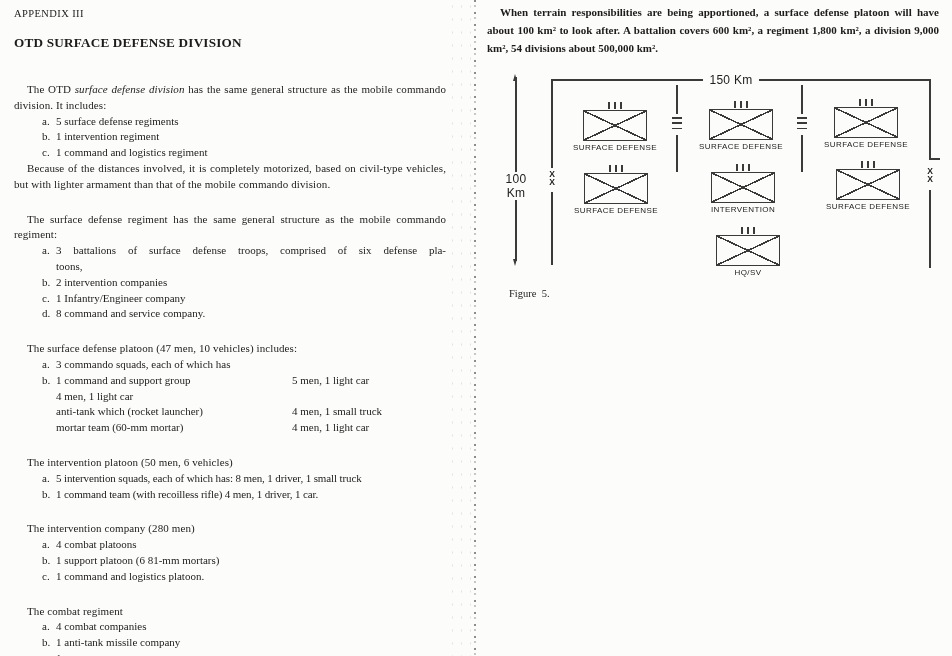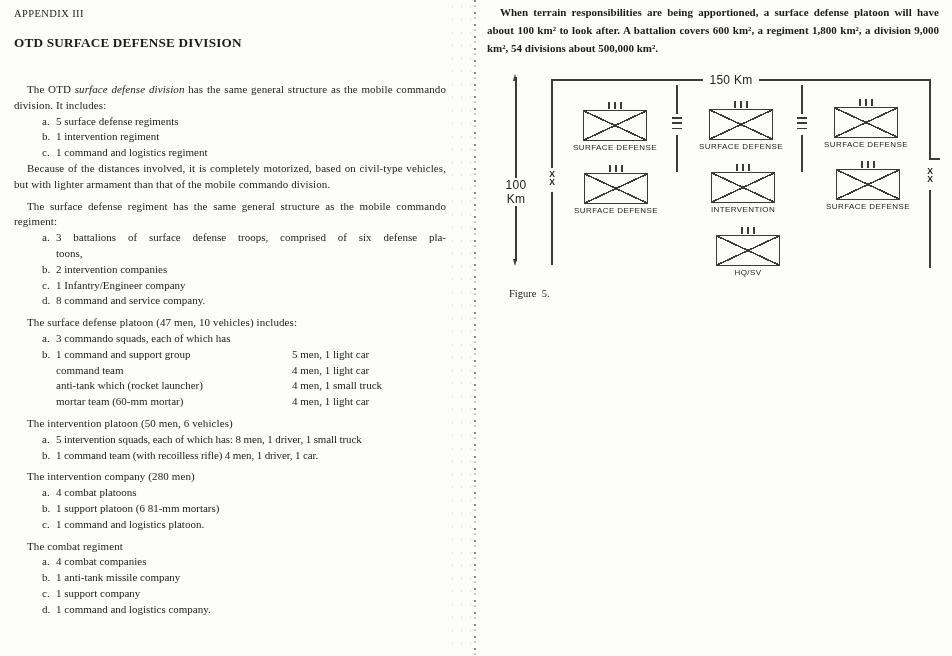--- a/index.html
+++ b/index.html
@@ -24,21 +24,21 @@
   }
   
   .col-left  { position:absolute; left:14px;  top:8px; width:432px; }
   .col-right { position:absolute; left:487px; top:3px; width:452px; }
   .hdr  { font-size:10.5px; letter-spacing:.4px; }
   .doc-title { font-size:13.2px; font-weight:bold; letter-spacing:.2px; margin-top:16px; }
   .body { font-size:11px; line-height:15.8px; text-align:justify; letter-spacing:.1px; }
   .rbody{ font-size:11px; line-height:18px; text-align:justify; letter-spacing:0;font-weight:bold; }
   .ind  { text-indent:13px; }
   .first { margin-top:31px; }
-  .sect { margin-top:6px; }
+  .sect { margin-top:19px; }
   .list { padding-left:28px; }
   .li   { display:flex; font-size:11px; line-height:15.8px; }
   .li .m{ width:14px; flex:none; }
   .li .t{ flex:1; text-align:justify; }
   .tight .t { letter-spacing:-.12px; }
   .jl   { display:block; text-align:justify; text-align-last:justify; }
   .tbl .row { display:flex; font-size:11px; line-height:15.8px; }
   .row .m  { width:14px; flex:none; }
   .row .it { width:236px; flex:none; }
   .row .val{ flex:1; text-align:left; }
@@ -132,21 +132,20 @@
           <span class="it">3 commando squads, each of which has</span>
           <span class="val"></span>
         </div>
       <div class="row">
           <span class="m">b.</span>
           <span class="it">1 command and support group</span>
           <span class="val">5 men, 1 light car</span>
         </div>
       <div class="row">
           <span class="m"></span>
-          <span class="it">command team</span>
           <span class="val">4 men, 1 light car</span>
         </div>
       <div class="row">
           <span class="m"></span>
           <span class="it">anti-tank which (rocket launcher)</span>
           <span class="val">4 men, 1 small truck</span>
         </div>
       <div class="row">
           <span class="m"></span>
           <span class="it">mortar team (60-mm mortar)</span>
@@ -205,21 +204,21 @@
 
   <div class="col-right">
     <p class="rbody ind">When terrain responsibilities are being apportioned, a surface defense platoon will have about 100 km² to look after. A battalion covers 600 km², a regiment 1,800 km², a division 9,000 km², 54 divisions about 500,000 km².</p>
   </div>
 
   <div class="figure">
 
     <span class="arr up" style="left:18px; top:12px;"></span>
     <div class="vl" style="left:20px; top:15px; height:184px; width:1.5px;"></div>
     <span class="arr down" style="left:18px; top:197px;"></span>
-    <div class="dim" style="left:-2px; top:116px; width:46px;">100 Km</div>
+    <div class="dim" style="left:-2px; top:110px; width:46px;">100 Km</div>
 
     <div class="hl" style="left:56px; top:17px; width:380px;"></div>
     <div class="dim" style="left:208px; top:11px; width:56px;">150 Km</div>
 
     <div class="vl" style="left:56px; top:17px; height:89px;"></div>
     <div class="xx" style="left:52.5px; top:108px;">XX</div>
     <div class="vl" style="left:56px; top:130px; height:73px;"></div>
 
     <div class="vl" style="left:434px; top:17px; height:80px;"></div>
     <div class="hl" style="left:434px; top:96px; width:11px; height:1.5px;"></div>

